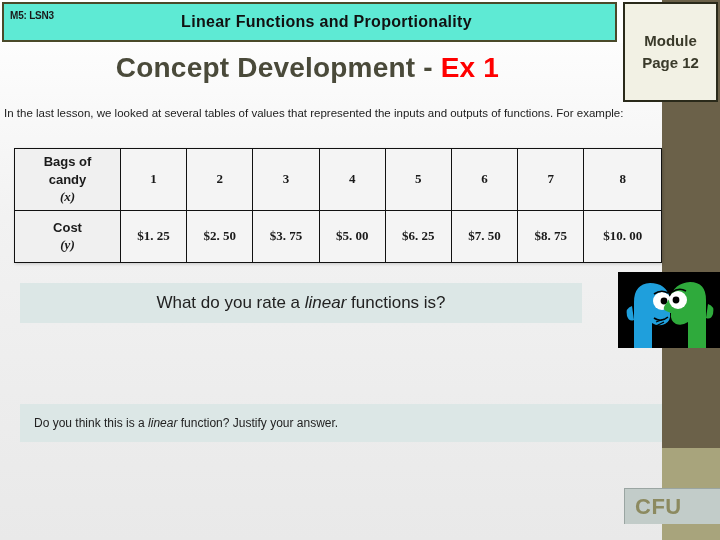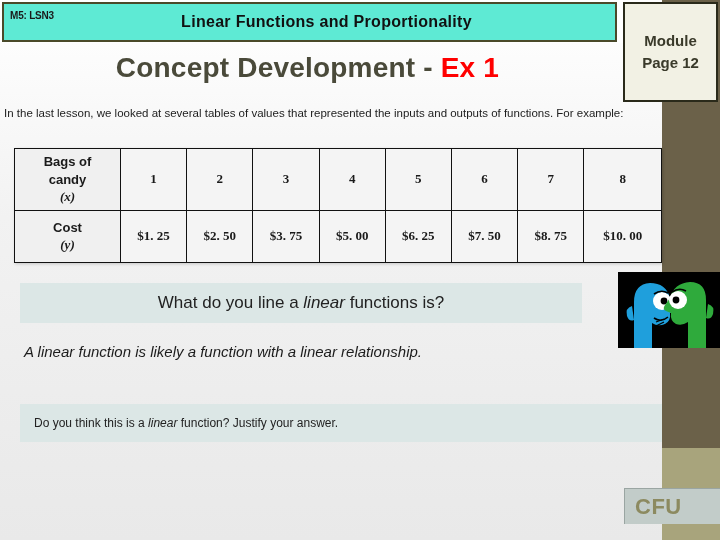--- a/index.html
+++ b/index.html
@@ -280,26 +280,25 @@
       <td>$7. 50</td>
       <td>$8. 75</td>
       <td>$10. 00</td>
     </tr>
   </tbody>
     </table>
 </div>
 
 <div class="banner banner-q1">
   <div class="txt">
-    <span>What do you line a </span><span class="it">linear</span><span> functions is?</span>
+    <span>What do you rate a </span><span class="it">linear</span><span> functions is?</span>
   </div>
 </div>
 
 <div class="answer">
-  <div>A linear function is likely a function with a linear relationship.</div>
 </div>
 
 <div class="banner banner-q2">
   <div class="txt">
     <span>Do you think this is a </span><span class="it">linear</span><span> function?  Justify your answer.</span>
   </div>
 </div>
 
 <div class="cartoon">
   <svg width="102" height="76" viewBox="0 0 102 76">

